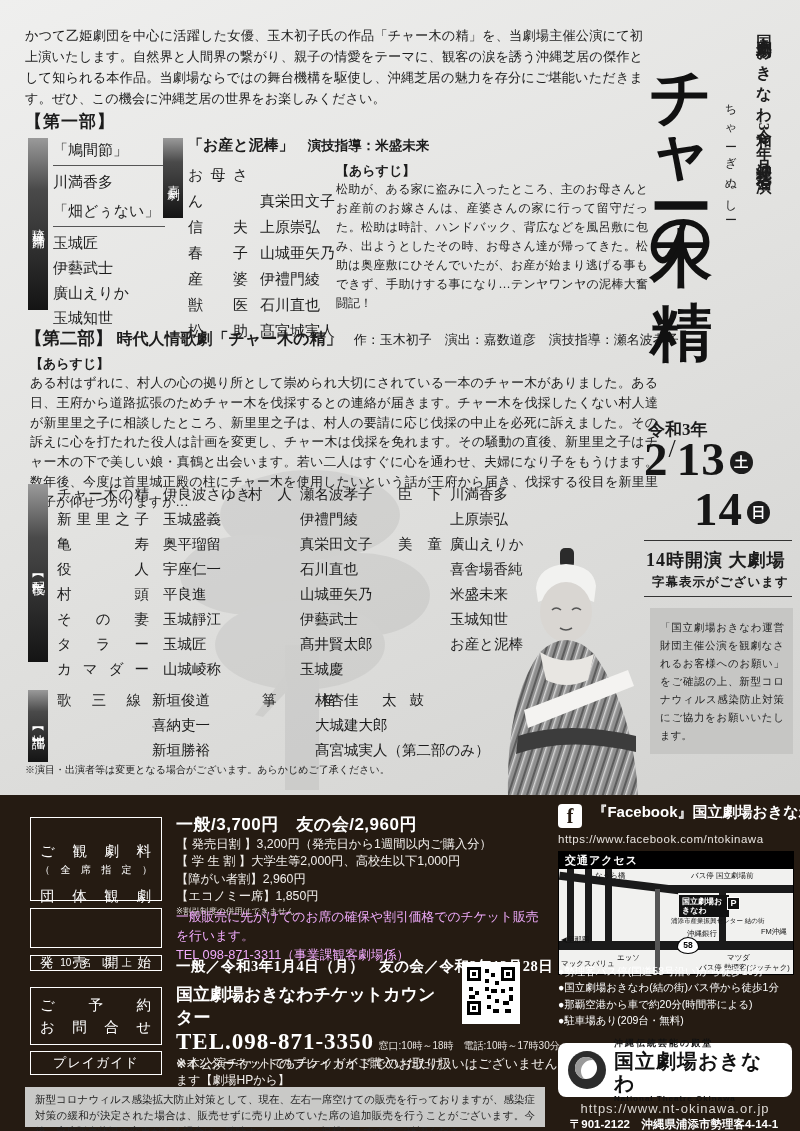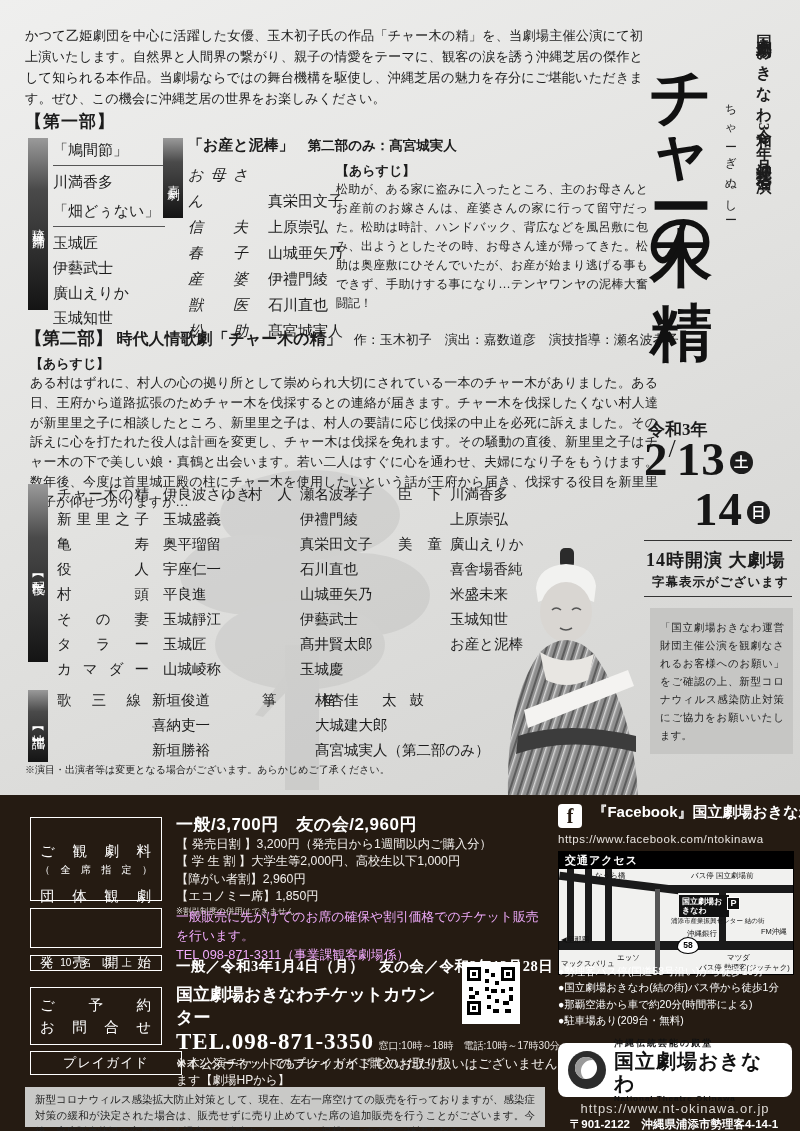--- a/index.html
+++ b/index.html
@@ -13,21 +13,21 @@
   
   .intro{left:25px;top:26px;width:618px;font-size:13.2px;line-height:1.58;text-align:justify;}
   .part-head{font-weight:bold;font-size:17px;letter-spacing:1px;}
   .side-bar{
     width:20px;background:linear-gradient(180deg,#9a9a9a,#4a4a4a 30%,#141414);
     color:#fff;font-family:"Liberation Sans","DejaVu Sans",sans-serif;
     font-size:12.5px;letter-spacing:3px;display:flex;align-items:center;justify-content:center;
   }
   .list-item{font-size:15px;line-height:25px;}
   .u-line{border-bottom:1px solid #555;padding-bottom:2px;margin-bottom:4px;width:112px;}
-  .role{display:inline-block;width:60px;text-align:justify;text-align-last:justify;margin-right:20px;font-style:italic;}
+  .role{display:inline-block;width:60px;text-align:justify;text-align-last:justify;margin-right:12px;}
   .cast1-row{font-size:15px;line-height:26px;}
   .syn-label{font-weight:bold;font-size:13px;}
   .syn-text{font-size:12px;line-height:1.58;text-align:justify;}
   .p2-head-big{font-weight:bold;font-size:17.5px;}
   .p2-credits{font-size:13px;}
   .p2-syn{font-size:13px;line-height:1.52;text-align:justify;}
   .cast-row{font-size:14.5px;line-height:25px;white-space:nowrap;}
   .role-w{display:inline-block;text-align:justify;text-align-last:justify;margin-right:14px;}
   .note-small{font-size:10px;color:#222;}
   
@@ -133,21 +133,21 @@
     <div class="list-item u-line" style="margin-top:4px;">「畑どぅない」</div>
     <div class="list-item">玉城匠</div>
     <div class="list-item">伊藝武士</div>
     <div class="list-item">廣山えりか</div>
     <div class="list-item">玉城知世</div>
   </div>
 
   <div class="abs side-bar vtext" style="left:163px;top:138px;height:80px;">喜劇</div>
   <div class="abs" style="left:188px;top:136px;white-space:nowrap;">
     <span style="font-weight:bold;font-size:15px;">「お産と泥棒」</span>
-    <span style="font-weight:bold;font-size:13.5px;margin-left:10px;">第二部のみ：髙宮城実人</span>
+    <span style="font-weight:bold;font-size:13.5px;margin-left:10px;">演技指導：米盛未来</span>
   </div>
   <div class="abs" style="left:188px;top:162px;">
     <div class="cast1-row"><span class="role">お母さん</span><span>真栄田文子</span></div>
     <div class="cast1-row"><span class="role">信夫</span><span>上原崇弘</span></div>
     <div class="cast1-row"><span class="role">春子</span><span>山城亜矢乃</span></div>
     <div class="cast1-row"><span class="role">産婆</span><span>伊禮門綾</span></div>
     <div class="cast1-row"><span class="role">獣医</span><span>石川直也</span></div>
     <div class="cast1-row"><span class="role">松助</span><span>髙宮城実人</span></div>
   </div>
   <div class="abs" style="left:336px;top:162px;width:312px;">
@@ -322,21 +322,21 @@
           <rect x="30" y="34" width="4" height="4"></rect>
             <rect x="38" y="36" width="6" height="4"></rect>
             <rect x="22" y="40" width="4" height="4"></rect>
           <rect x="28" y="44" width="6" height="4"></rect>
             <rect x="40" y="44" width="6" height="4"></rect>
             <rect x="44" y="30" width="4" height="6"></rect>
         </g>
       </svg>
     </div>
 
-    <div class="abs lbl-box" style="left:30px;top:256px;width:152px;height:24px;">
+    <div class="abs lbl-box" style="left:30px;top:256px;width:132px;height:24px;">
       <div class="lbl-main" style="font-size:13px;text-align-last:center;">プレイガイド</div>
     </div>
     <div class="abs pg-text" style="left:176px;top:260px;">※本公演チケットのプレイガイドでのお取り扱いはございません。</div>
 
     <div class="abs gray-note" style="left:25px;top:292px;width:520px;height:40px;">新型コロナウィルス感染拡大防止対策として、現在、左右一席空けての販売を行っておりますが、感染症対策の緩和が決定された場合は、販売せずに売り止めていた席の追加販売を行うことがございます。今後、座席販売状況の変更がある場合は、随時ホームページに掲載しますのでご確認ください。</div>
 
     <div class="abs" style="left:558px;top:8px;white-space:nowrap;">
       <span class="fb-icon">f</span>
       <span class="fb-title" style="vertical-align:6px;margin-left:6px;">『Facebook』国立劇場おきなわ</span>
     </div>

